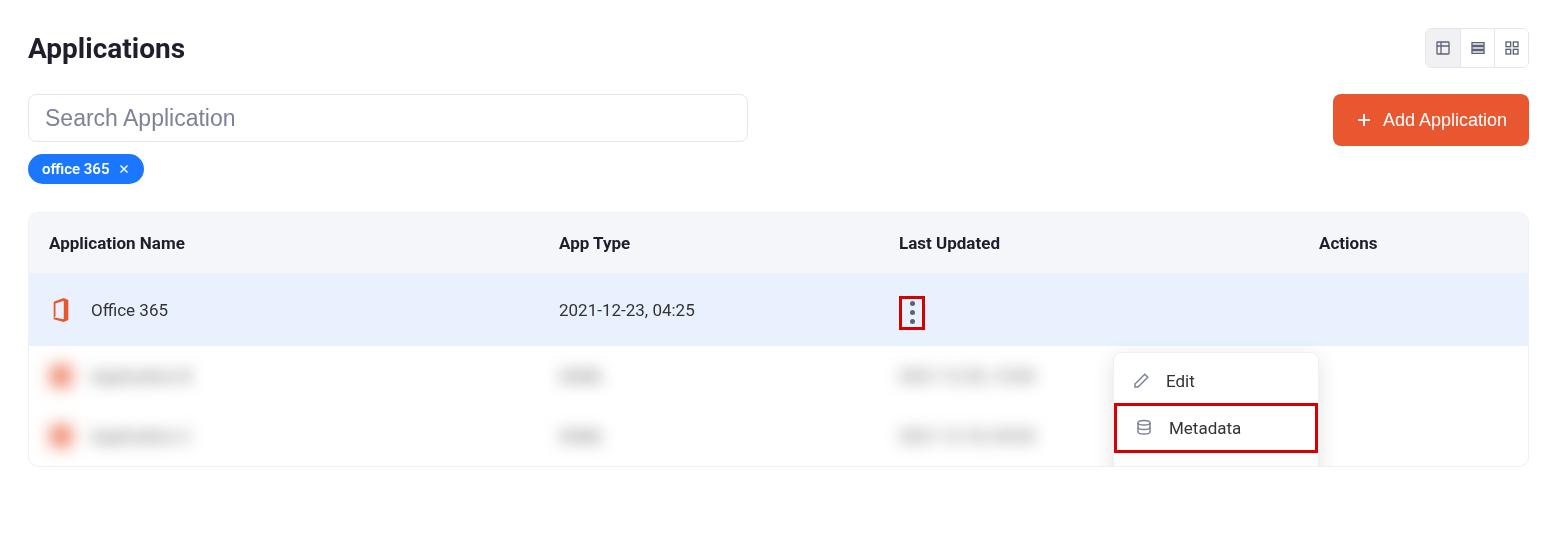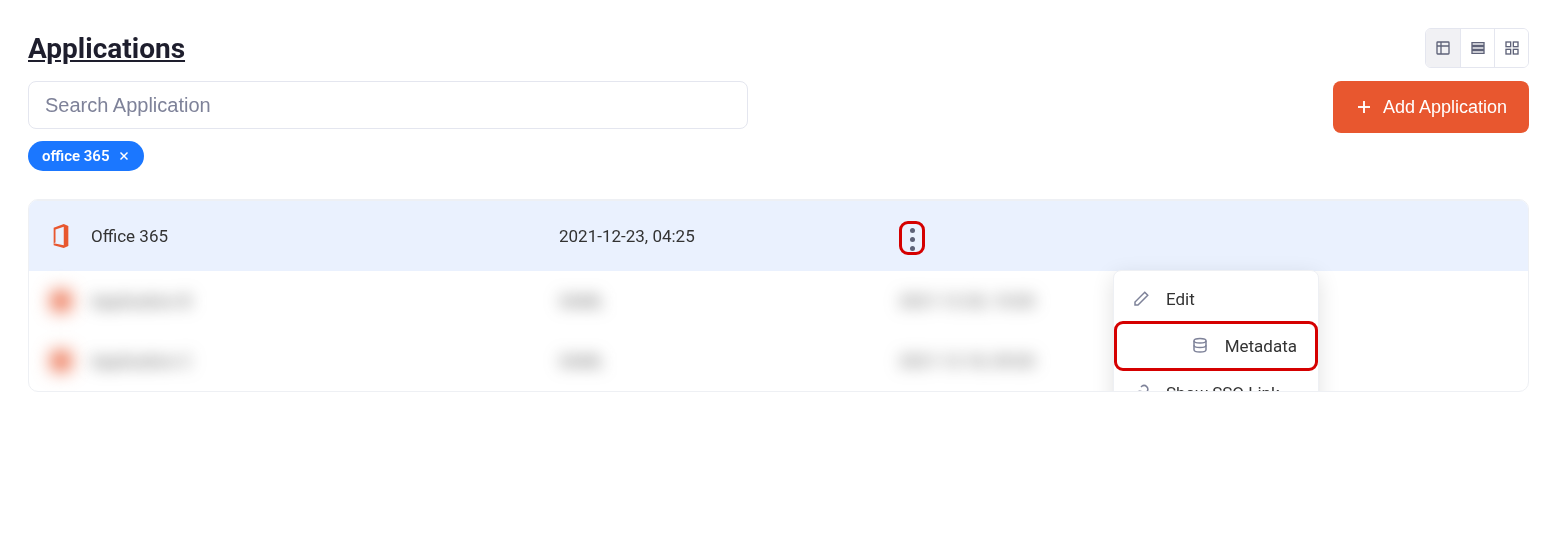--- a/index.html
+++ b/index.html
@@ -9,22 +9,21 @@
   color: #1e1e2d;
   width: 1557px;
   height: 550px;
   padding: 28px;
   position: relative;
 }
 .header-row {
   display: flex;
   justify-content: space-between;
   align-items: center;
-  margin-bottom: 13px;
-  text-decoration: underline;
+  margin-bottom: 26px;
 }
 .page-title {
   font-size: 28px;
   font-weight: 700;
   color: #1e1e2d;
 }
 .view-switcher {
   display: flex;
   border: 1px solid #e4e6ef;
   border-radius: 6px;
@@ -51,21 +50,21 @@
   align-items: flex-start;
   margin-bottom: 12px;
 }
 .left-controls { display: flex; flex-direction: column; gap: 12px; }
 .search-input {
   width: 720px;
   height: 48px;
   border: 1px solid #e4e6ef;
   border-radius: 8px;
   padding: 0 16px;
-  font-size: 20px;
+  font-size: 23px;
   color: #1e1e2d;
   outline: none;
 }
 .search-input::placeholder { color: #7e8299; }
 .filter-chip {
   display: inline-flex;
   align-items: center;
   gap: 8px;
   background: #1b77ff;
   color: #ffffff;
@@ -137,26 +136,26 @@
 .kebab {
   width: 26px; height: 34px;
   display: inline-flex;
   flex-direction: column;
   align-items: center;
   justify-content: center;
   gap: 4px;
   cursor: pointer;
 }
 .kebab span { width: 5px; height: 5px; border-radius: 50%; background: #5e6278; }
-.box-red { border: 3px solid #d50000; border-radius: 9px; justify-content: flex-end; }
+.box-red { border: 3px solid #d50000; border-radius: 0; }
 .kebab.box-red { padding: 1px 3px; }
 
 .dropdown {
   position: absolute;
-  top: 53px;
+  top: 62px;
   right: 0;
   width: 206px;
   background: #ffffff;
   border: 1px solid #eef0f4;
   border-radius: 8px;
   box-shadow: 0 6px 22px rgba(0,0,0,0.12);
   padding: 6px 0;
   z-index: 10;
 }
 .dropdown-item {
@@ -218,20 +217,26 @@
   <button class="add-btn">
     <svg viewBox="0 0 24 24" fill="none">
         <line x1="12" y1="4" x2="12" y2="20"></line>
         <line x1="4" y1="12" x2="20" y2="12"></line>
       </svg>
     <span>Add Application</span>
   </button>
 </div>
 
 <div class="table-wrap">
+  <div class="thead">
+    <div>Application Name</div>
+    <div>App Type</div>
+    <div>Last Updated</div>
+    <div>Actions</div>
+  </div>
 
   <div class="trow highlight">
     <div class="app-cell">
       <span class="app-icon">
         <svg viewBox="0 0 24 28">
             <path fill="#e8572f" d="M15 1 L20 3 V25 L15 27 L4 24 V22 L15 24 V4 L6 7 V21 L4 22 V5 Z"></path>
           </svg>
       </span>
       <span>Office 365</span>
     </div>

